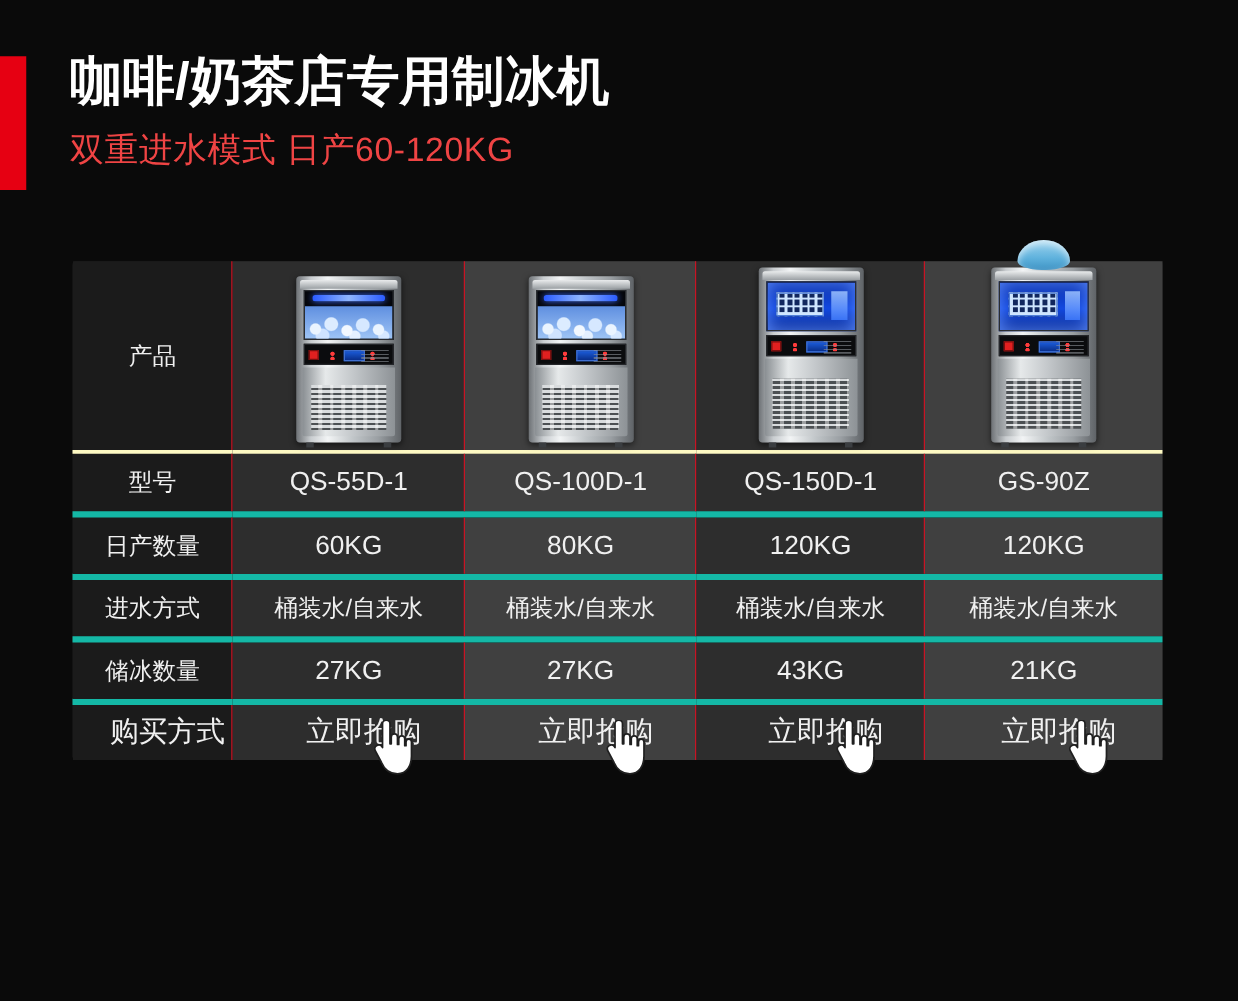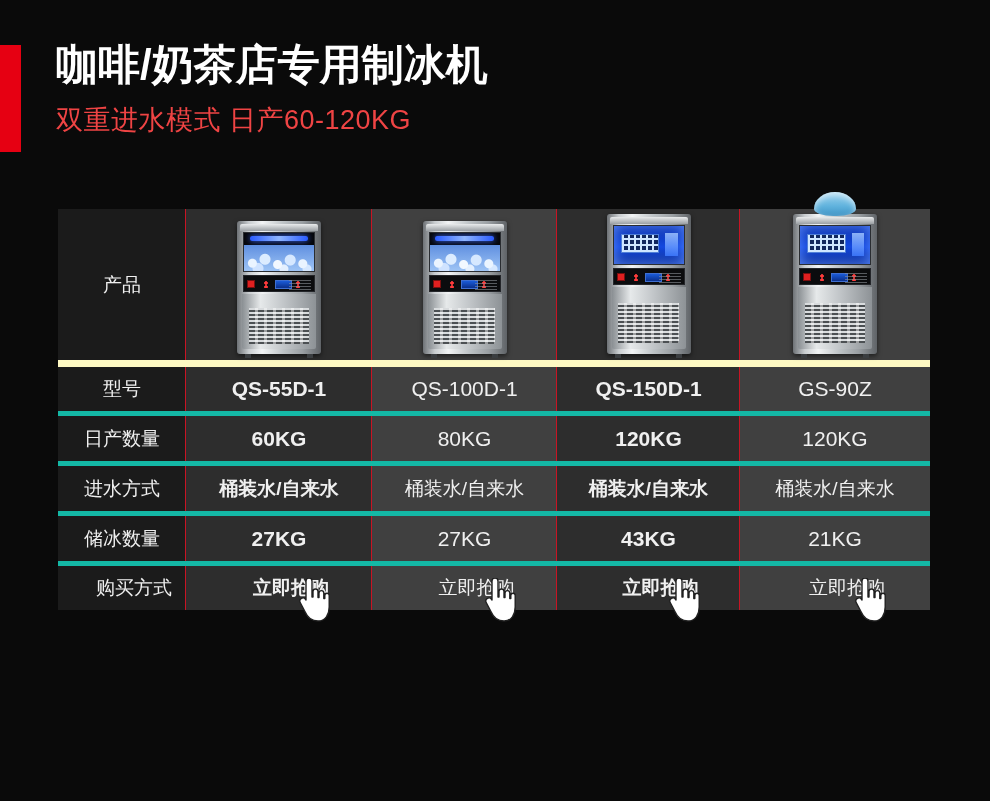--- a/index.html
+++ b/index.html
@@ -63,37 +63,37 @@
   .spec-table tr:last-child td { border-bottom: none; }
 
   col.c-label { width: 128px; }
   col.c-p1 { width: 186px; }
   col.c-p2 { width: 185px; }
   col.c-p3 { width: 183px; }
   col.c-p4 { width: 190px; }
 
   
   td.col-label { background: #1b1b1b; font-size: 19px; }
-  td.col-odd  { background: #2d2d2d; font-weight: bold; }
+  td.col-odd  { background: #2d2d2d; }
   td.col-even { background: #404040; }
 
   
   td.sep-left::before {
     content: "";
     position: absolute;
     left: -1px; top: 0; bottom: 0;
     width: 1px;
     background: #c81424;
   }
 
-  .row-img td { height: 151px; border-bottom: 7px solid #fef9c3; margin-top: 20px; }
+  .row-img td { height: 151px; border-bottom: 3px solid #fef9c3; margin-top: 20px; }
   .row-spec td { height: 50px; font-size: 21px; }
   .row-spec td.col-label { font-size: 19px; }
   .row-small td { font-size: 19px; }
-  .row-buy td { height: 46px; font-size: 19px; padding-left: 24px; }
+  .row-buy td { height: 46px; font-size: 23px; padding-left: 24px; }
 
   
   .prod-wrap {
     position: relative;
     width: 100%; height: 151px;
     display: flex; align-items: flex-end; justify-content: center;
   }
   .machine {
     position: relative;
     width: 84px; height: 133px;

